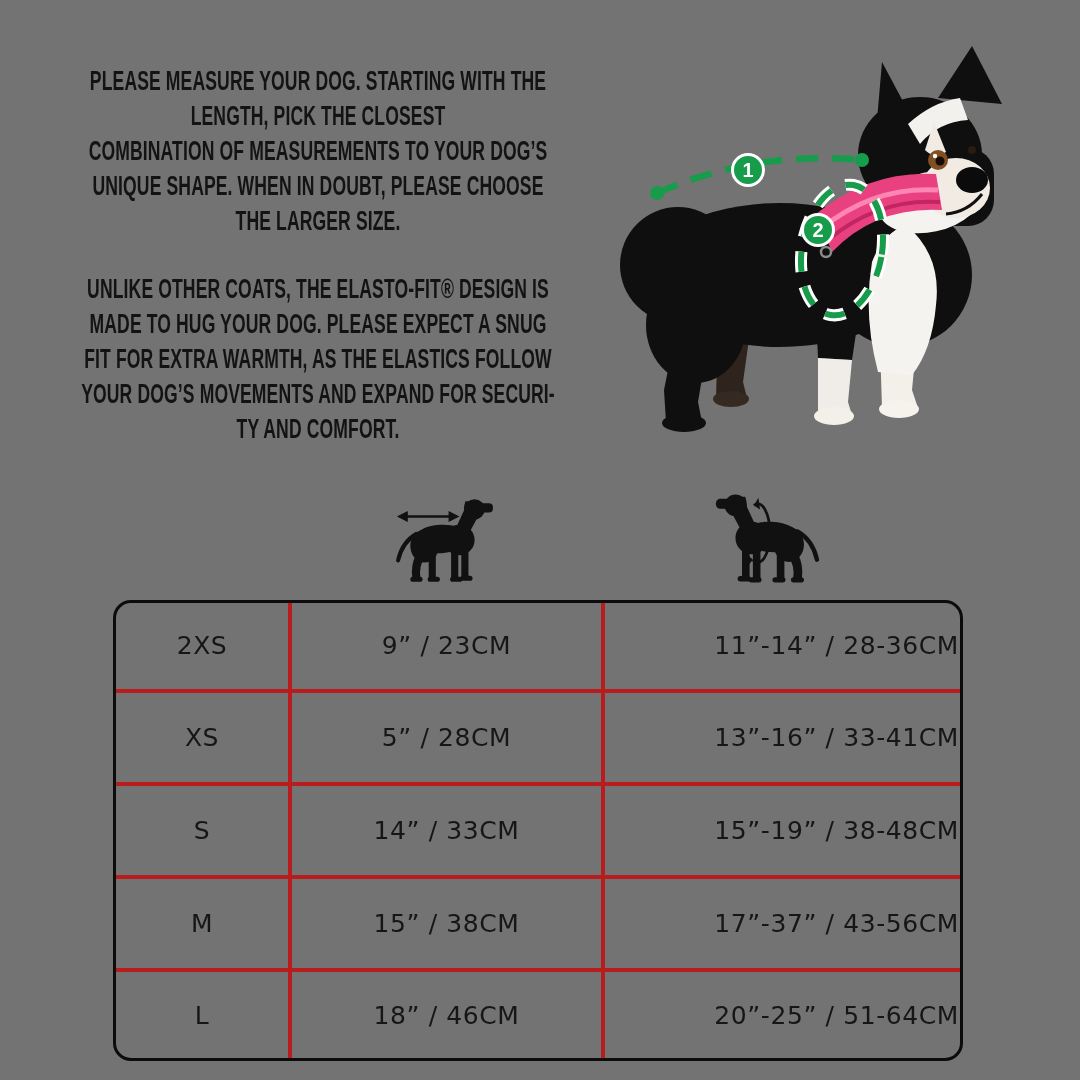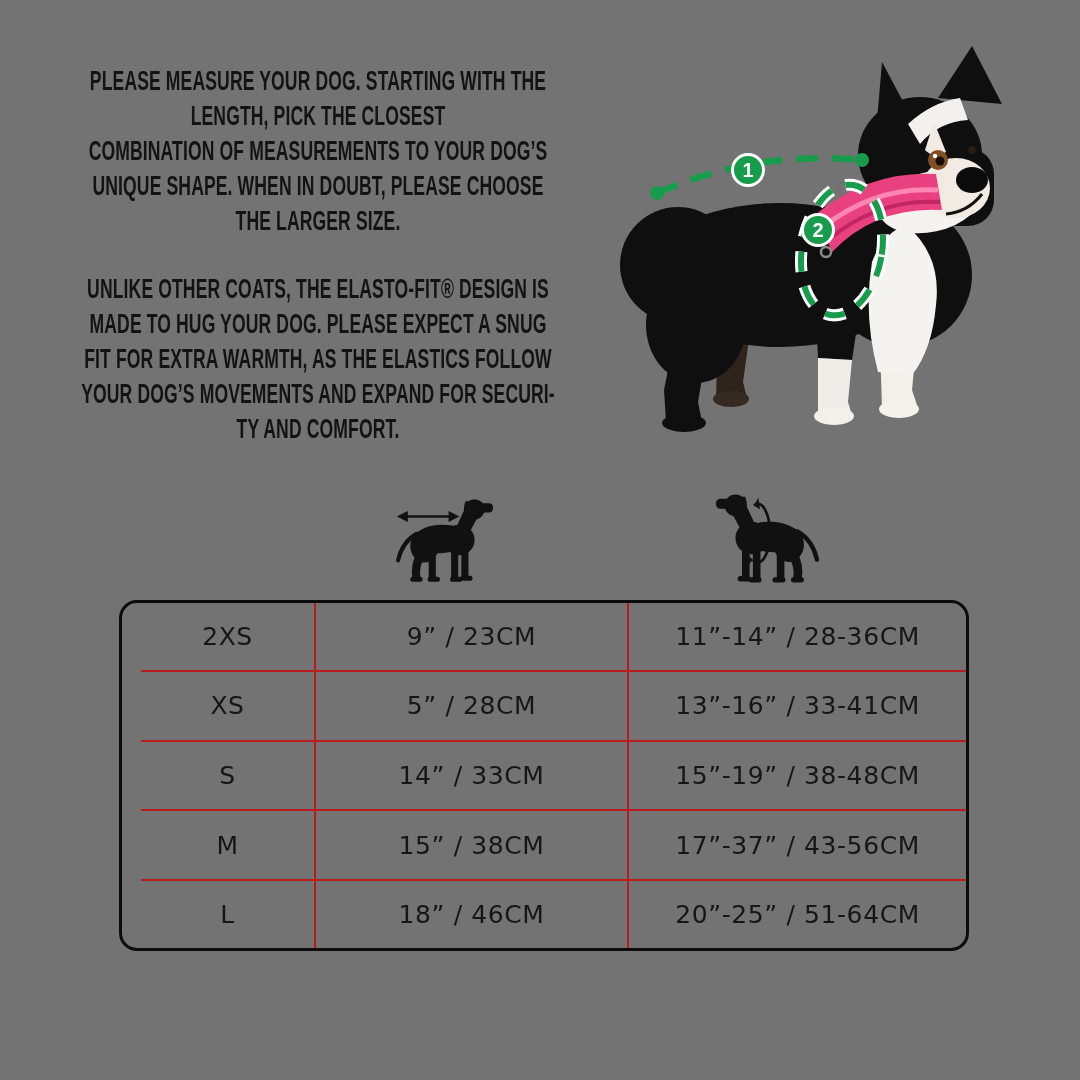--- a/index.html
+++ b/index.html
@@ -15,30 +15,30 @@
   #p2{top:272px;}
 
   
   .photo{position:absolute;left:620px;top:30px;width:460px;height:440px;}
 
   
   .sil-length{position:absolute;left:394px;top:492px;width:102px;height:96px;}
   .sil-girth{position:absolute;left:710px;top:488px;width:114px;height:100px;}
 
   
-  .chart{position:absolute;left:119px;top:600px;width:850px;height:351px;
-         border:3px solid #0c0c0c;border-radius:18px;overflow:hidden;box-sizing:border-box;padding-left:19px;}
+  .chart{position:absolute;left:113px;top:600px;width:850px;height:461px;
+         border:3px solid #0c0c0c;border-radius:18px;overflow:hidden;box-sizing:border-box;}
   .chart table{width:100%;height:100%;border-collapse:collapse;table-layout:fixed;}
-  .chart td{border:2px solid #b91c1c;text-align:center;vertical-align:middle;
+  .chart td{border:4px solid #b91c1c;text-align:center;vertical-align:middle;
             font-family:"DejaVu Sans","Liberation Sans",sans-serif;font-size:25px;
             color:#161616;letter-spacing:0.6px;}
   .chart tr:first-child td{border-top:none;}
   .chart tr:last-child td{border-bottom:none;}
   .chart td:first-child{border-left:none;}
-  .chart td:last-child{border-right:none;}
+  .chart td:last-child{border-right:none;text-align:right;}
 
   :root{--green:#179c4b;--pink:#e9417f;--ink:#0f0f0f;}
 </style>
 </head>
 <body>
 
 <div id="canvas">
 
   <p class="para" id="p1">PLEASE MEASURE YOUR DOG. STARTING WITH THE
 LENGTH, PICK THE CLOSEST

